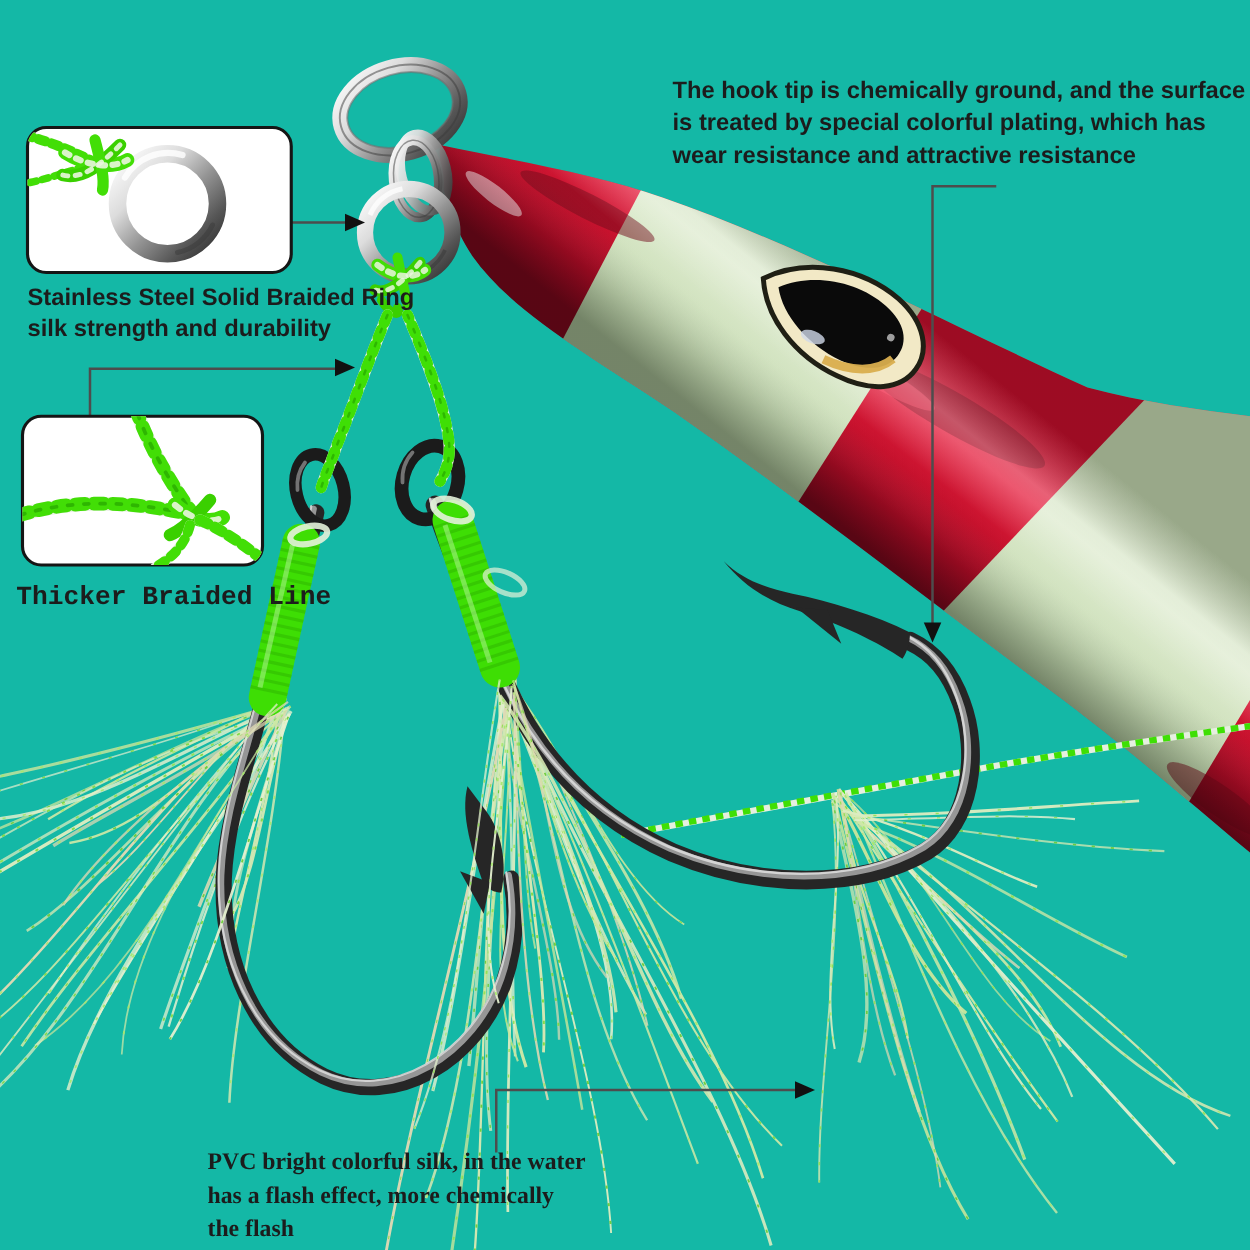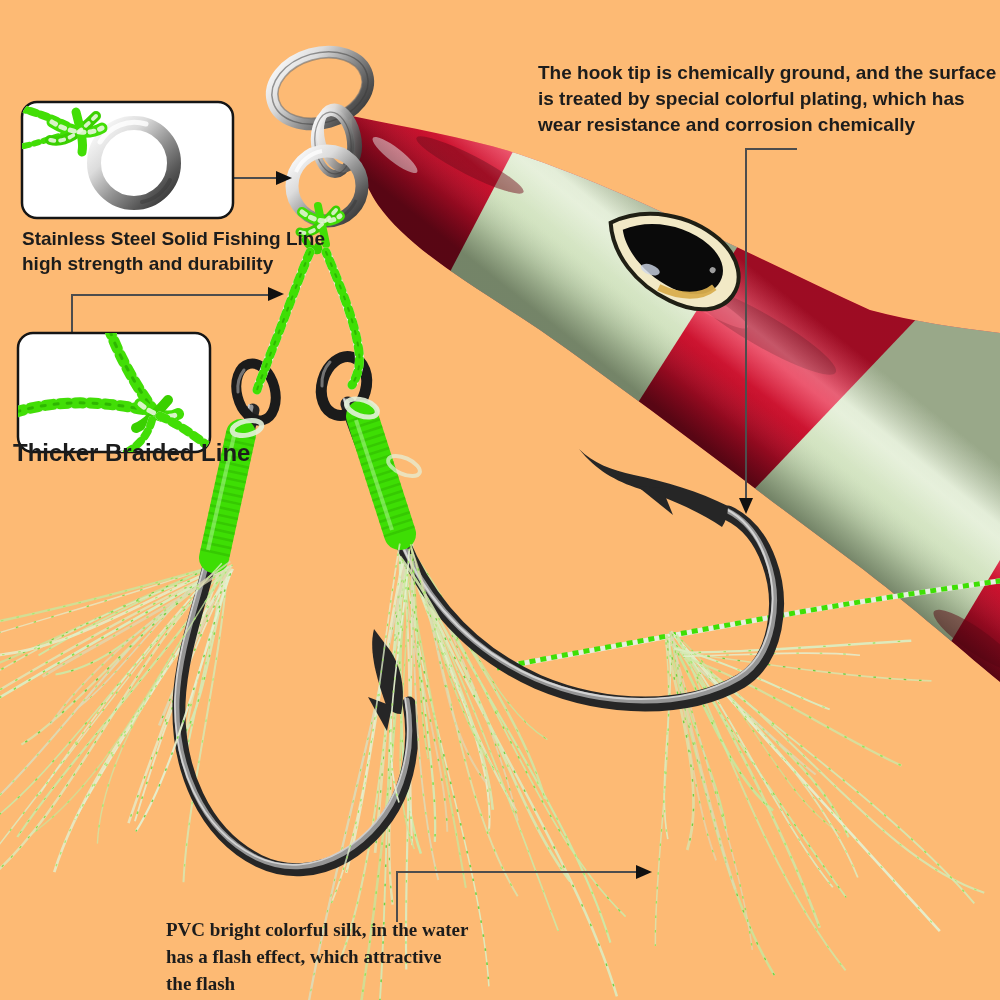--- a/index.html
+++ b/index.html
@@ -1,23 +1,23 @@
 <!DOCTYPE html>
 <html><head>
 <meta charset="utf-8">
 <style>
   html,body{margin:0;padding:0;background:#fff;}
-  #stage{position:relative;width:1000px;height:1000px;overflow:hidden;background:#fdba74;
+  #stage{position:relative;width:1000px;height:1000px;overflow:hidden;background:#14b8a6;
          font-family:"Liberation Sans","DejaVu Sans",sans-serif;}
   #art{position:absolute;left:0;top:0;z-index:1;}
   .note{position:absolute;z-index:5;font-weight:700;color:#1c1c1c;}
   .note div{white-space:nowrap;}
   #note-hook-tip{left:538px;top:60px;font-size:19px;line-height:26px;}
   #note-ring{left:22px;top:226px;font-size:19px;line-height:25px;}
-  #note-braid{left:13px;top:440px;font-size:24px;line-height:26px;}
+  #note-braid{left:13px;top:466px;font-size:21px;line-height:26px;font-family:Liberation Mono, monospace;}
   #note-pvc{left:166px;top:916px;font-size:19px;line-height:27px;font-family:Liberation Serif, serif;}
 </style>
 </head>
 <body>
 
 <div id="stage">
 
 <svg id="art" width="1000" height="1000" viewBox="0 0 1000 1000" xmlns="http://www.w3.org/2000/svg">
   <defs>
     <linearGradient id="silverGrad" x1="0" y1="0" x2="1" y2="1">
@@ -405,31 +405,31 @@
       <path d="M 160,416 C 178,424 192,434 208,446" stroke="#42de06" stroke-width="9" stroke-dasharray="7 6"></path>
       <path d="M 152,420 C 148,436 138,446 124,454" stroke="#e9efe4" stroke-width="8"></path>
       <path d="M 152,420 C 148,436 138,446 124,454" stroke="#42de06" stroke-width="8" stroke-dasharray="6 6"></path>
     </g>
   </g>
 </svg>
 
   <div class="note" id="note-hook-tip">
     <div>The hook tip is chemically ground, and the surface</div>
     <div>is treated by special colorful plating, which has</div>
-    <div>wear resistance and corrosion chemically</div>
+    <div>wear resistance and attractive resistance</div>
   </div>
 
   <div class="note" id="note-ring">
-    <div>Stainless Steel Solid Fishing Line</div>
-    <div>high strength and durability</div>
+    <div>Stainless Steel Solid Braided Ring</div>
+    <div>silk strength and durability</div>
   </div>
 
   <div class="note" id="note-braid">
     <div>Thicker Braided Line</div>
   </div>
 
   <div class="note" id="note-pvc">
     <div>PVC bright colorful silk, in the water</div>
-    <div>has a flash effect, which attractive</div>
+    <div>has a flash effect, more chemically</div>
     <div>the flash</div>
   </div>
 
 </div>
 
 </body></html>

